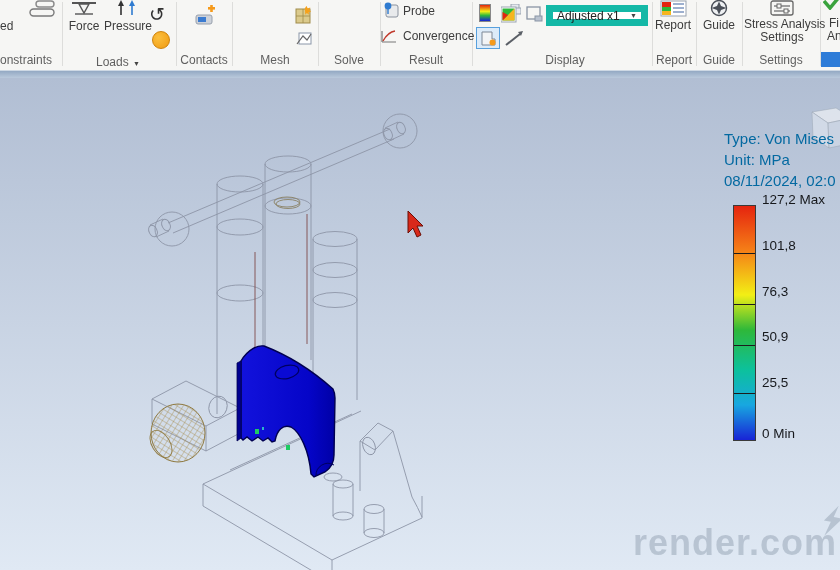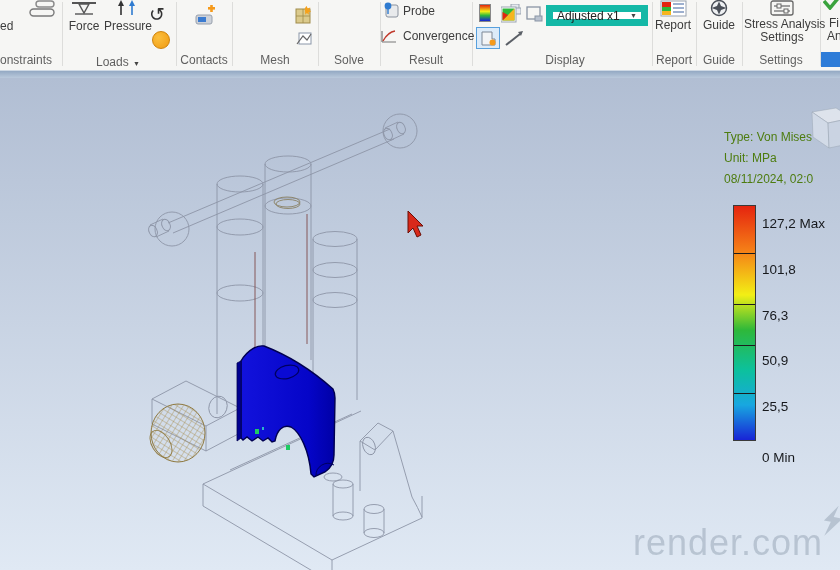--- a/index.html
+++ b/index.html
@@ -16,27 +16,27 @@
   .drop{background:#fff;border:7px solid #14b8a6;font-size:12px;color:#222;
         display:flex;align-items:center;padding:0 4px;box-sizing:border-box;}
   .caret{font-size:7px;color:#444;}
   
   .ribstrip{left:0;top:70px;width:840px;height:8px;
             background:linear-gradient(#93a9c3,#bac9dc);border-top:1px solid #cdd8e4;box-sizing:border-box;}
   
   .viewport{left:0;top:78px;width:840px;height:492px;
             background:linear-gradient(#b1bed3,#e0e9f4);}
   
-  .legtext{font-size:12px;color:#4d7c0f;white-space:nowrap;}
+  .legtext{font-size:15px;color:#0369a1;white-space:nowrap;}
   .colorbar{left:733px;top:205px;width:23px;height:236px;border:1px solid #3a3a3a;box-sizing:border-box;
      background:linear-gradient(#e5240f,#f57f17 19%,#f2ef15 38%,#2eb83a 53%,#0cc19c 70%,#18a7e0 85%,#1823d6);}
   .tick{left:0;width:21px;height:1px;background:#1c1c1c;position:absolute;}
-  .leglab{left:762px;font-size:13.5px;color:#16181c;white-space:nowrap;margin-top:24px;}
-  
-  .wmark{left:633px;top:522px;font-size:36px;font-weight:normal;letter-spacing:1px;
+  .leglab{left:762px;font-size:13.5px;color:#16181c;white-space:nowrap;}
+  
+  .wmark{left:633px;top:522px;font-size:36px;font-weight:bold;letter-spacing:1px;
          color:rgba(124,139,158,0.38);white-space:nowrap;}
 </style>
 </head>
 <body>
 
 <div class="abs ribbon">
 
   <div class="abs sep" style="left:62px"></div>
   <div class="abs sep" style="left:176px"></div>
   <div class="abs sep" style="left:232px"></div>

